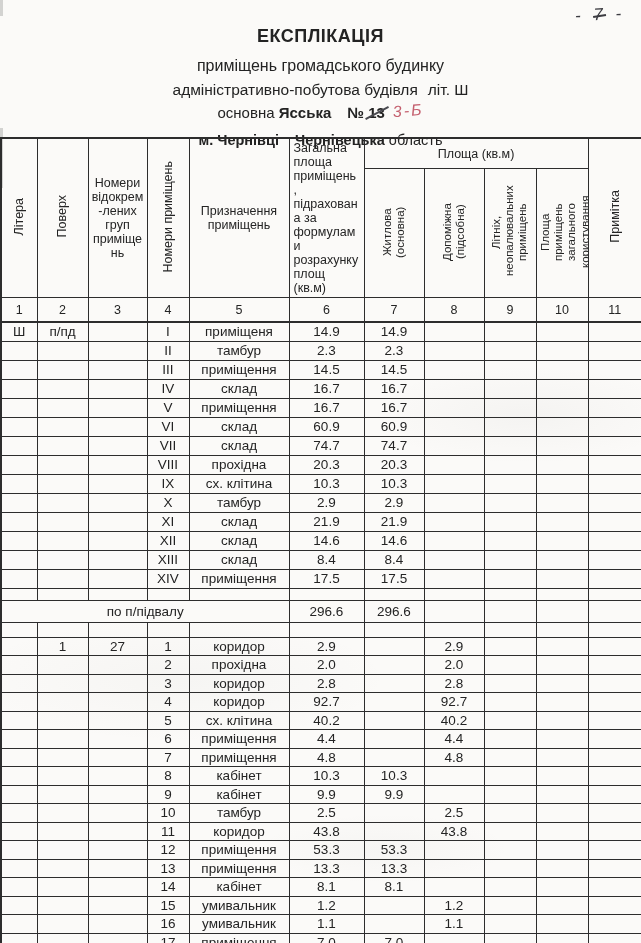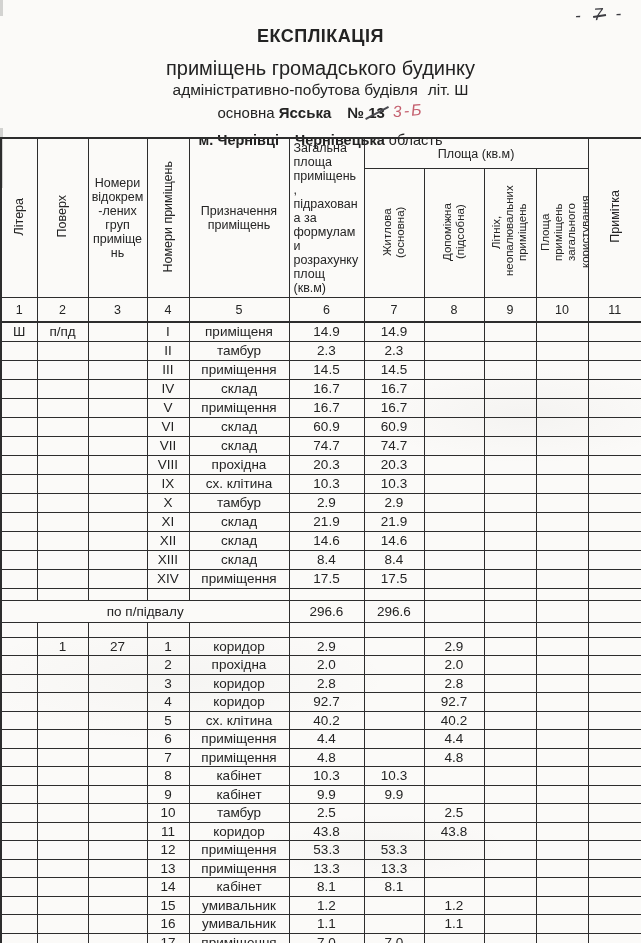--- a/index.html
+++ b/index.html
@@ -27,21 +27,21 @@
     position:absolute; top:5px; right:16px;
     font-style:italic; font-size:17px; letter-spacing:4px;
     color:#3c3c42; transform:rotate(-3deg);
   }
   .pgnum .crossbar {
     position:absolute; left:50%; top:52%; width:13px; height:1.6px;
     margin-left:-7px; background:#3c3c42; transform:rotate(-6deg);
   }
   .t-line { position:absolute; left:0; right:0; text-align:center; white-space:nowrap; }
   .doc-title   { top:26px; font-size:18px; font-weight:bold; letter-spacing:0.5px; }
-  .doc-sub1    { top:57px; font-size:20px; }
+  .doc-sub1    { top:57px; font-size:16px; }
   .doc-sub2    { top:81px; font-size:15.5px; }
   .street-line { top:104px; font-size:15px; }
   .city-line   { top:132px; font-size:14.5px; }
   .b { font-weight:bold; }
   .gap-sm { display:inline-block; width:10px; }
   .gap-md { display:inline-block; width:16px; }
   .struck { position:relative; display:inline-block; font-weight:bold; }
   .struck .strike-mark {
     position:absolute; left:-4px; top:45%; width:26px; height:1.7px;
     background:#4a4a50; transform:rotate(-28deg);

